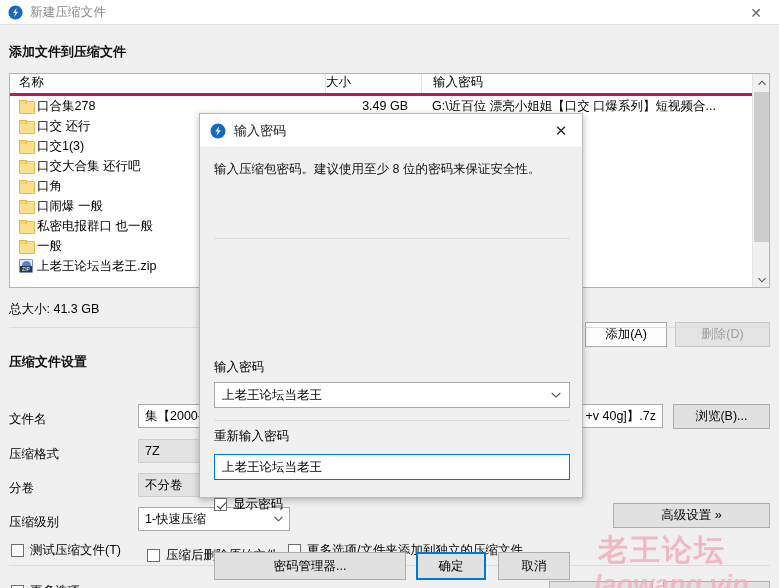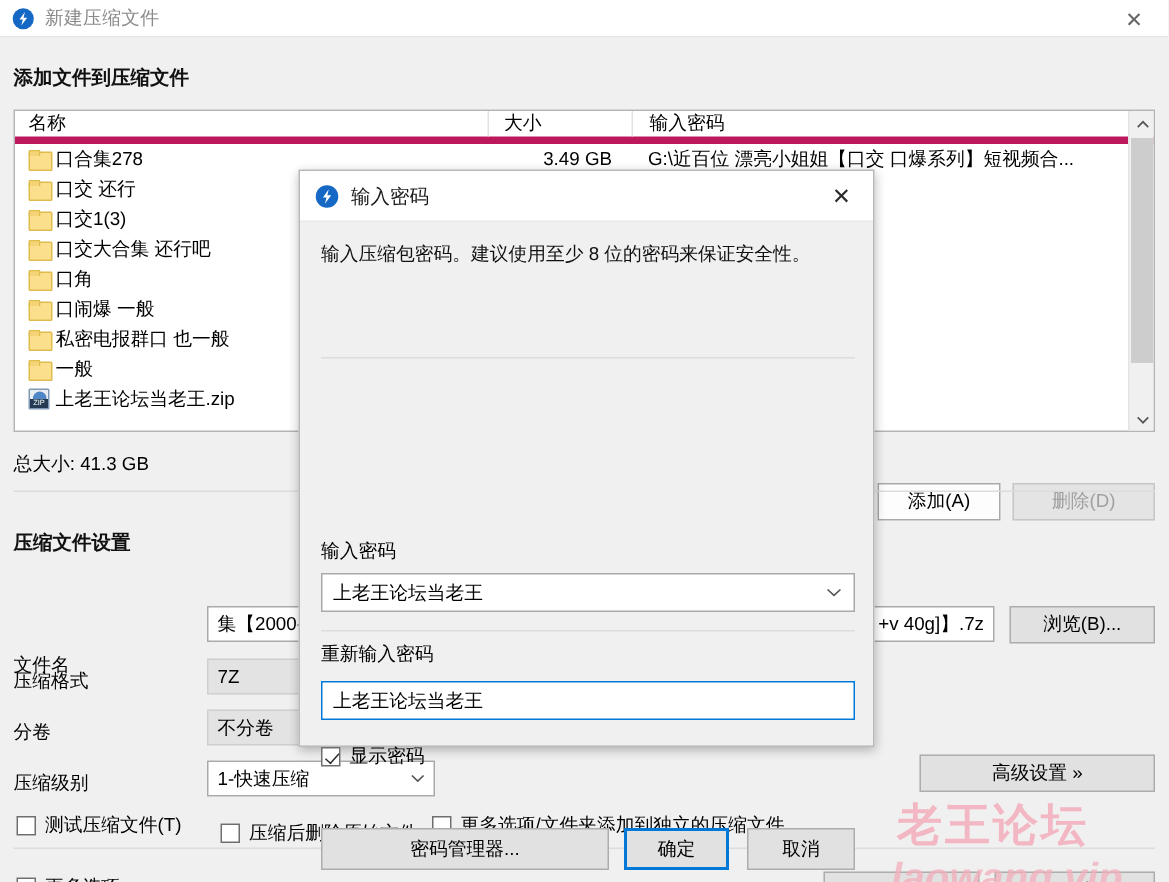--- a/index.html
+++ b/index.html
@@ -56,26 +56,26 @@
   #head-settings { left: 9px; top: 328px; }
 
   
   .filelist {
     position: absolute; left: 9px; top: 48px; width: 761px; height: 215px;
     background: #fff; border: 1px solid #b4b4b4;
     overflow: hidden;
   }
   .fl-header {
     position: relative; height: 22px; background: #fff;
-    border-bottom: 5px solid #be185d;
-    display: flex; align-items: center;
+    border-bottom: 3px solid #be185d;
+    display: flex; 
     font-size: 12.5px;
   }
   .fl-h-name { width: 315px; padding-left: 9px; }
-  .fl-h-size { width: 96px; padding-left: 10px; border-left: 1px solid #e2e2e2; }
+  .fl-h-size { width: 96px; border-left: 1px solid #e2e2e2; }
   .fl-h-path { flex: 1; padding-left: 11px; border-left: 1px solid #e2e2e2; }
 
   .fl-body { position: relative; height: 192px; }
   .fl-row {
     display: flex; align-items: center; height: 20px;
     font-size: 12.5px; white-space: nowrap;
   }
   .fl-c-name { width: 315px; padding-left: 9px; display: flex; align-items: center; gap: 4px; overflow: hidden; }
   .fl-c-size { width: 96px; text-align: right; padding-right: 13px; }
   .fl-c-path { flex: 1; padding-left: 11px; overflow: hidden; }
@@ -169,21 +169,21 @@
     background: #e3e3e3; border: 1px solid #cfcfcf;
   }
   .field-combo {
     background: #fff; border: 1px solid #a9a9a9;
   }
   .combo-arrow {
     position: absolute; right: 6px; top: 0; bottom: 0;
     display: flex; align-items: center; color: #555; font-size: 9px;
   }
 
-  #lbl-filename { top: 386px; margin-top: 24px; }
+  #lbl-filename { top: 386px; }
   #lbl-format   { top: 421px; }
   #lbl-volume   { top: 455px; }
   #lbl-level    { top: 489px; }
 
   #fld-filename { top: 379px; width: 525px; }
   #fld-format   { top: 414px; width: 152px; }
   #fld-volume   { top: 448px; width: 152px; }
   #fld-level    { top: 482px; width: 152px; position: absolute; }
 
   .fld-filename-inner {

